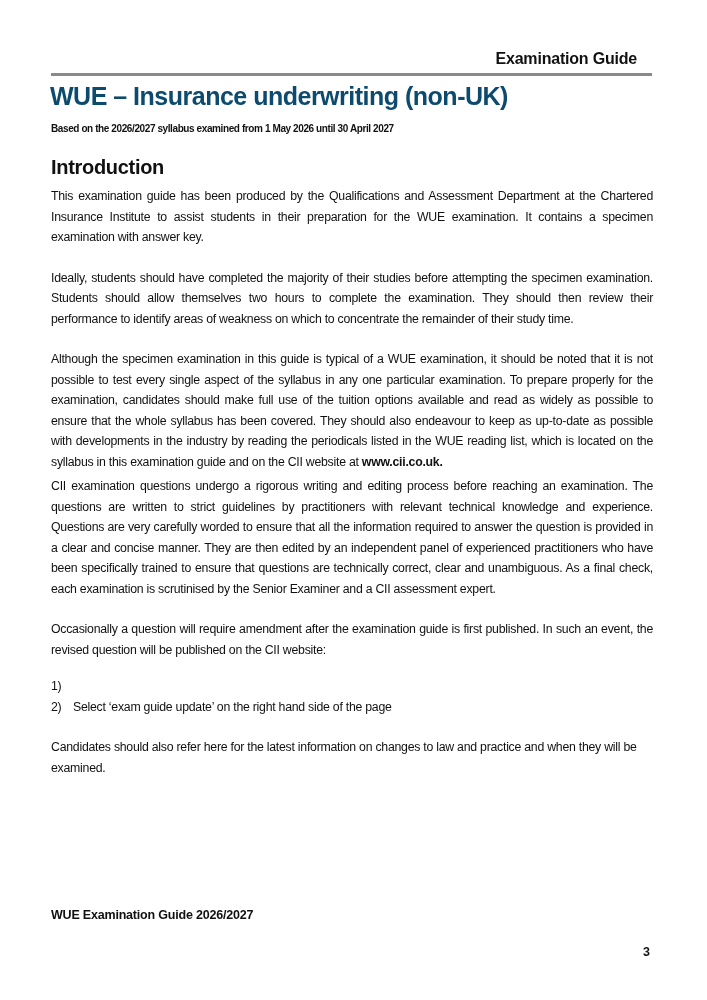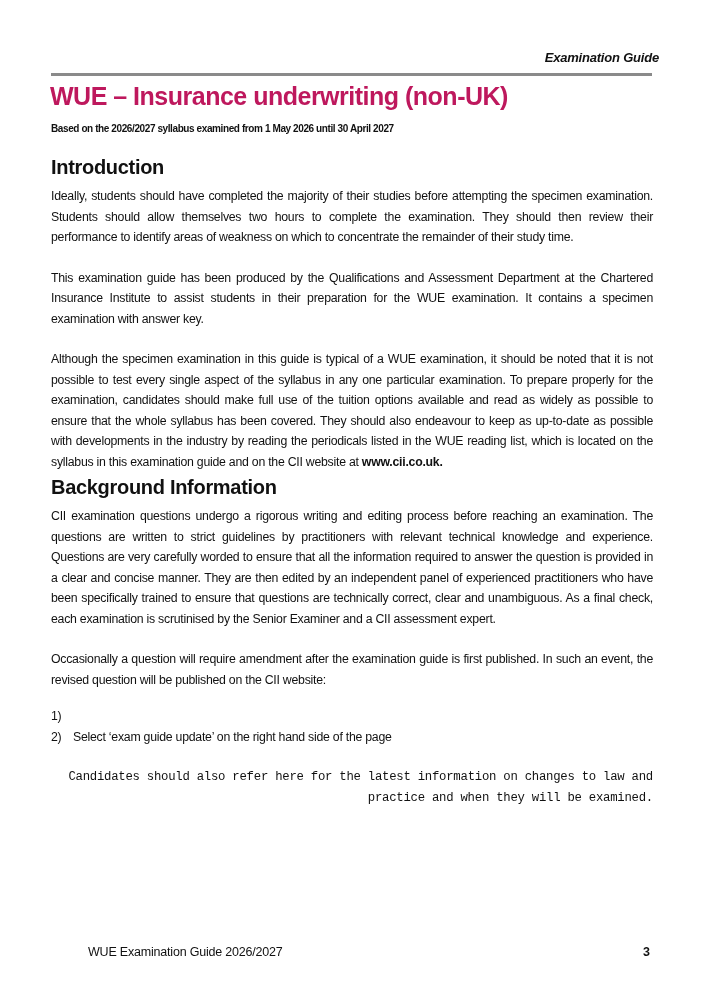--- a/index.html
+++ b/index.html
@@ -2,30 +2,30 @@
 <html><head>
 <meta charset="utf-8">
 <style>
   html, body { margin: 0; padding: 0; background: #ffffff; }
   body {
     width: 707px; height: 1000px; position: relative; overflow: hidden;
     font-family: "Liberation Sans", "DejaVu Sans", sans-serif;
     color: #111111;
   }
   .header-label {
-    position: absolute; top: 50px; right: 48px;
-    font-size: 13px; font-weight: bold; letter-spacing: -0.2px; font-style: italic;
+    position: absolute; top: 50px; right: 70px;
+    font-size: 16px; font-weight: bold; letter-spacing: -0.2px;
   }
   .header-rule {
     position: absolute; top: 73px; left: 51px; width: 601px; height: 3px;
     background: #8a8a8a;
   }
   .title {
     position: absolute; top: 82px; left: 50px;
-    font-size: 25px; font-weight: bold; color: #be185d; letter-spacing: -0.5px;
+    font-size: 25px; font-weight: bold; color: #0c4a6e; letter-spacing: -0.5px;
     white-space: nowrap;
   }
   .subtitle {
     position: absolute; top: 123px; left: 51px;
     font-size: 10px; font-weight: bold; letter-spacing: -0.4px; white-space: nowrap;
   }
   .content {
     position: absolute; top: 156px; left: 51px; width: 602px;
   }
   h2 {
@@ -37,57 +37,56 @@
   }
   p.last { margin-bottom: 4px; }
   ol.steps {
     list-style: none; padding: 0; margin: 0 0 20px 0;
     font-size: 12.3px; line-height: 20.5px; letter-spacing: -0.25px;
   }
   ol.steps li { display: flex; }
   ol.steps .num { width: 22px; flex: none; }
   b { font-weight: bold; }
   .footer-left {
-    position: absolute; top: 945px; left: 51px;
-    font-size: 12.5px; font-weight: normal; letter-spacing: -0.2px; margin-left: 37px;
+    position: absolute; top: 908px; left: 51px;
+    font-size: 12.5px; font-weight: bold; letter-spacing: -0.2px;
   }
   .footer-right {
     position: absolute; top: 945px; right: 57px;
     font-size: 12.5px; font-weight: bold;
   }
   .sec2 { margin-top: 0; }
 </style>
 </head>
 <body>
 
 <div class="header-label">Examination Guide</div>
 <div class="header-rule"></div>
 
 <div class="title">WUE – Insurance underwriting (non-UK)</div>
 <div class="subtitle">Based on the 2026/2027 syllabus examined from 1 May 2026 until 30 April 2027</div>
 
 <div class="content">
   <section>
     <h2>Introduction</h2>
+    <p>This examination guide has been produced by the Qualifications and Assessment Department at the Chartered Insurance Institute to assist students in their preparation for the WUE examination.  It contains a specimen examination with answer key.</p>
     <p>Ideally, students should have completed the majority of their studies before attempting the specimen examination.  Students should allow themselves two hours to complete the examination.  They should then review their performance to identify areas of weakness on which to concentrate the remainder of their study time.</p>
-    <p>This examination guide has been produced by the Qualifications and Assessment Department at the Chartered Insurance Institute to assist students in their preparation for the WUE examination.  It contains a specimen examination with answer key.</p>
     <p class="last"><span>Although the specimen examination in this guide is typical of a WUE examination, it should be noted that it is not possible to test every single aspect of the syllabus in any one particular examination.  To prepare properly for the examination, candidates should make full use of the tuition options available and read as widely as possible to ensure that the whole syllabus has been covered.  They should also endeavour to keep as up-to-date as possible with developments in the industry by reading the periodicals listed in the WUE reading list, which is located on the syllabus in this examination guide and on the CII website at </span><b>www.cii.co.uk.</b></p>
   </section>
 
   <section class="sec2">
-    <h2>Background Information</h2>
     <p>CII examination questions undergo a rigorous writing and editing process before reaching an examination.  The questions are written to strict guidelines by practitioners with relevant technical knowledge and experience.  Questions are very carefully worded to ensure that all the information required to answer the question is provided in a clear and concise manner.  They are then edited by an independent panel of experienced practitioners who have been specifically trained to ensure that questions are technically correct, clear and unambiguous.  As a final check, each examination is scrutinised by the Senior Examiner and a CII assessment expert.</p>
     <p style="margin-bottom:16px;">Occasionally a question will require amendment after the examination guide is first published.  In such an event, the revised question will be published on the CII website:</p>
     <ol class="steps">
       <li>
         <span class="num">1)</span>
       </li>
       <li>
         <span class="num">2)</span>
         <span>Select ‘exam guide update’ on the right hand side of the page</span>
       </li>
     </ol>
-    <p style="text-align:right;font-family:Liberation Mono, monospace;">Candidates should also refer here for the latest information on changes to law and practice and when they will be examined.</p>
+    <p style="text-align:left;">Candidates should also refer here for the latest information on changes to law and practice and when they will be examined.</p>
   </section>
 </div>
 
 <div class="footer-left">WUE Examination Guide 2026/2027</div>
 <div class="footer-right">3</div>
 
 </body></html>

